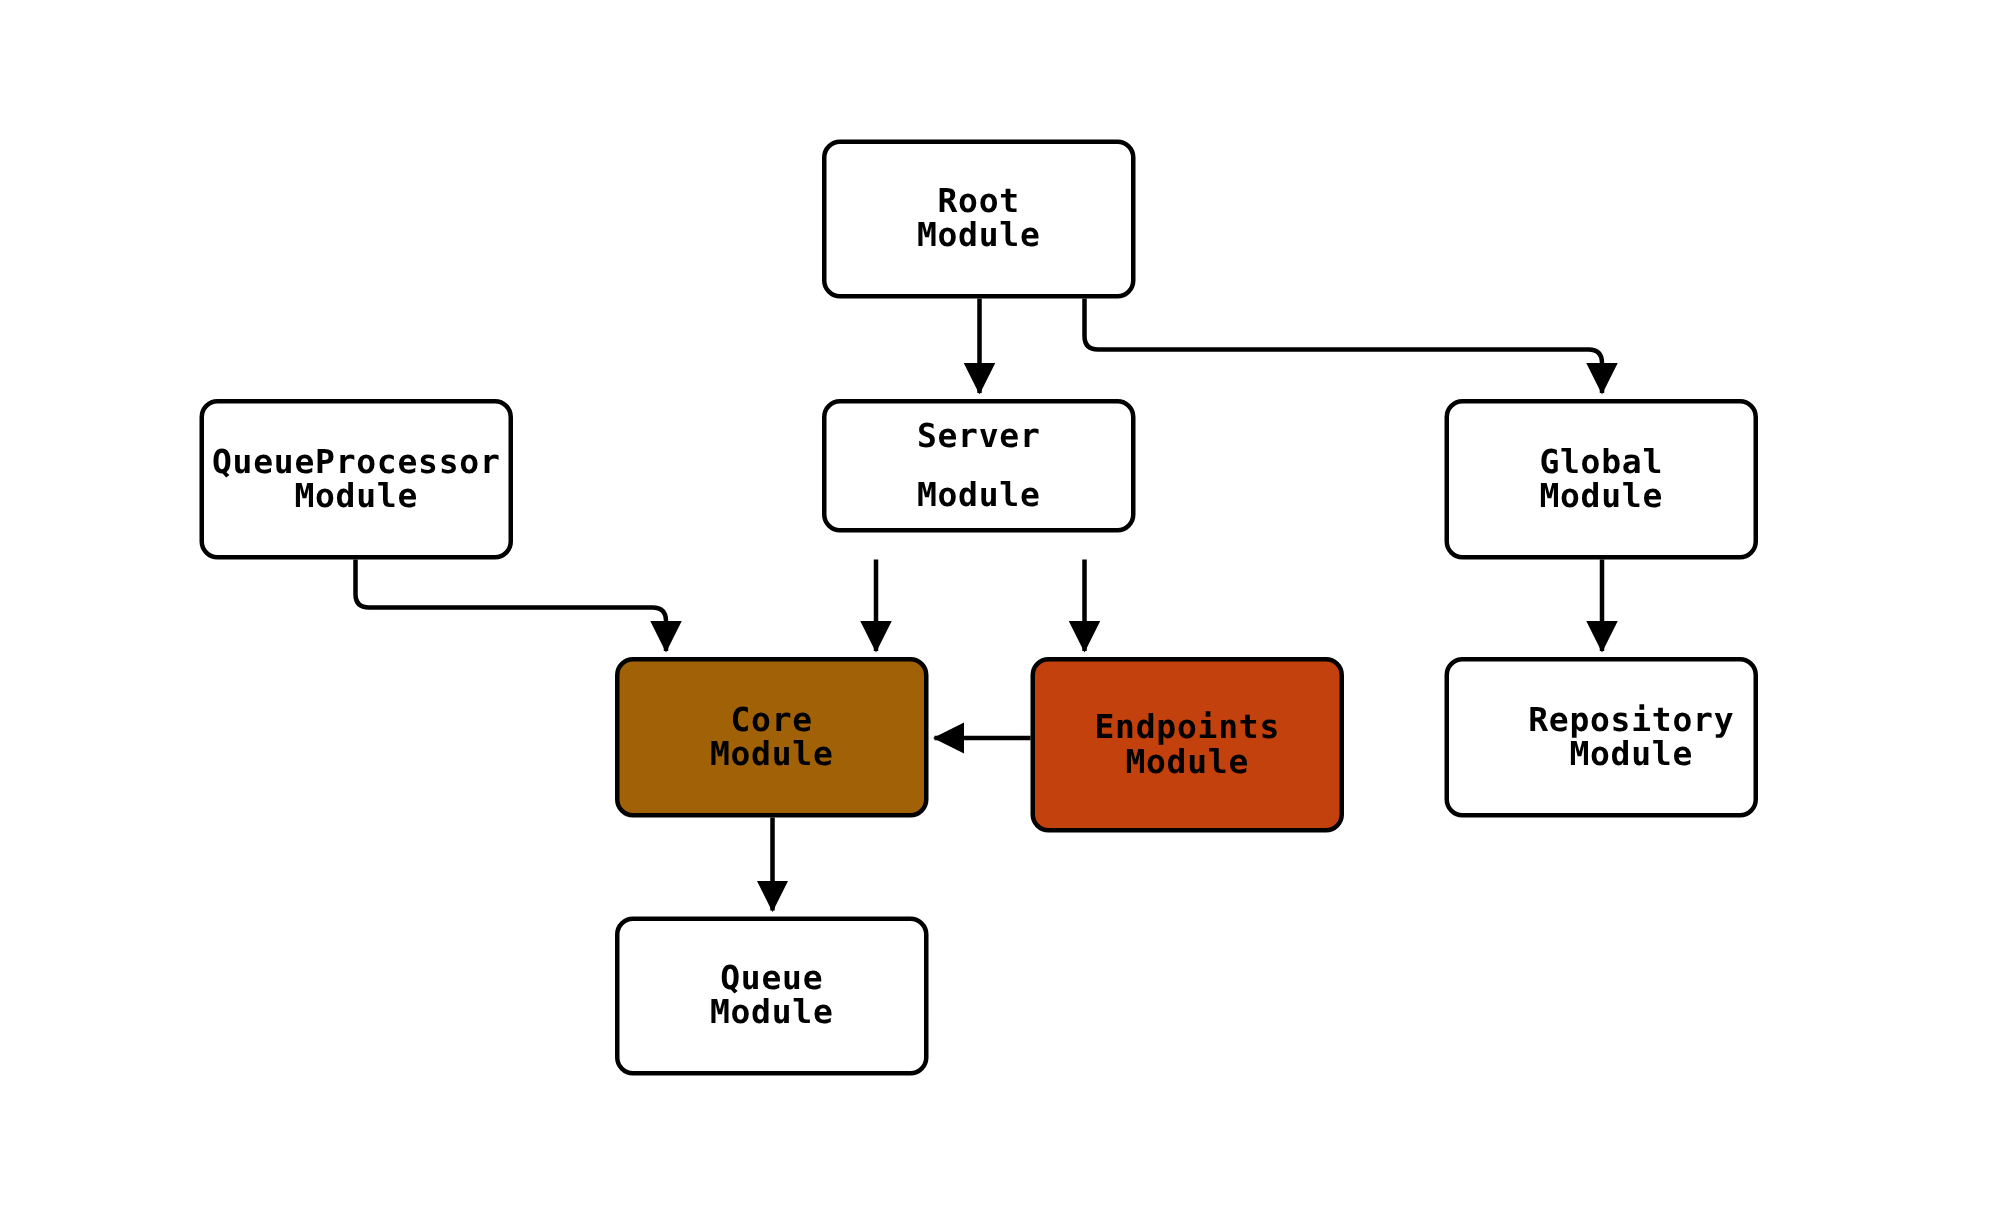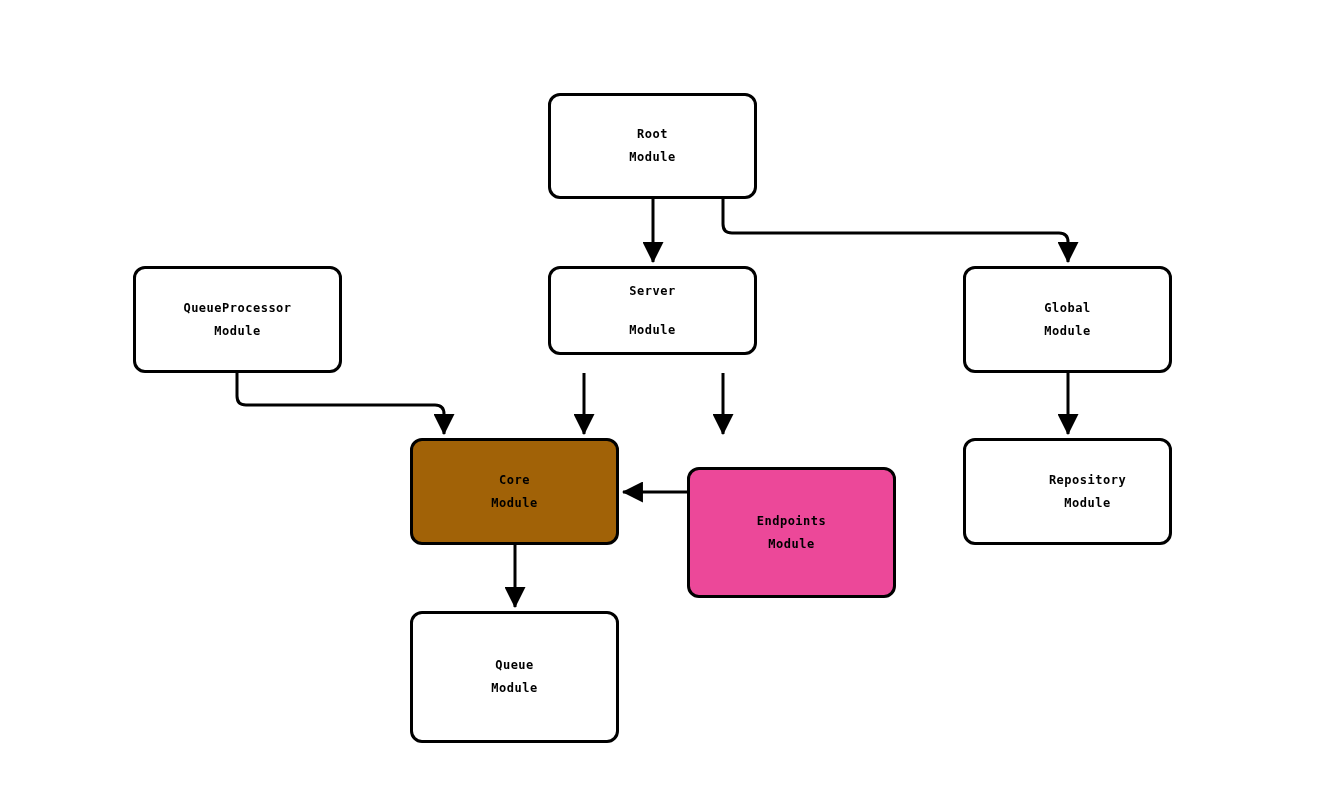--- a/index.html
+++ b/index.html
@@ -32,21 +32,21 @@
     box-sizing: border-box;
     background: #ffffff;
     border: 3px solid #000000;
     border-radius: 12px;
     display: flex;
     flex-direction: column;
     align-items: center;
     justify-content: center;
     text-align: center;
     font-weight: bold;
-    font-size: 12px;
+    font-size: 22px;
     line-height: 23px;
     color: #000000;
     letter-spacing: 0.5px;
   }
   .node span {
     display: block;
     white-space: nowrap;
   }
 </style>
 </head>
@@ -84,26 +84,26 @@
         <span>Module</span>
       </div>
       <div class="node" style="left: 963px; top: 266px; width: 209px; height: 107px; background: rgb(255, 255, 255); border-color: rgb(0, 0, 0); color: rgb(0, 0, 0); align-items: center;">
         <span>Global</span>
         <span>Module</span>
       </div>
       <div class="node" style="left: 410px; top: 438px; width: 209px; height: 107px; background: #a16207; border-color: rgb(0, 0, 0); color: rgb(0, 0, 0);">
         <span>Core</span>
         <span>Module</span>
       </div>
-      <div class="node" style="left: 687px; top: 438px; width: 209px; height: 131px; background: #ec4899; border-color: rgb(0, 0, 0); color: rgb(0, 0, 0); margin-top: 29px;">
+      <div class="node" style="left: 687px; top: 438px; width: 209px; height: 117px; background: #c2410c; border-color: rgb(0, 0, 0); color: rgb(0, 0, 0);">
         <span>Endpoints</span>
         <span>Module</span>
       </div>
       <div class="node" style="left: 963px; top: 438px; width: 209px; height: 107px; background: rgb(255, 255, 255); border-color: rgb(0, 0, 0); color: rgb(0, 0, 0); padding-left: 40px;">
         <span>Repository</span>
         <span>Module</span>
       </div>
-      <div class="node" style="left: 410px; top: 611px; width: 209px; height: 132px; background: rgb(255, 255, 255); border-color: rgb(0, 0, 0); color: rgb(0, 0, 0);">
+      <div class="node" style="left: 410px; top: 611px; width: 209px; height: 106px; background: rgb(255, 255, 255); border-color: rgb(0, 0, 0); color: rgb(0, 0, 0);">
         <span>Queue</span>
         <span>Module</span>
       </div>
     </div>
 </div>
 
 </body></html>

